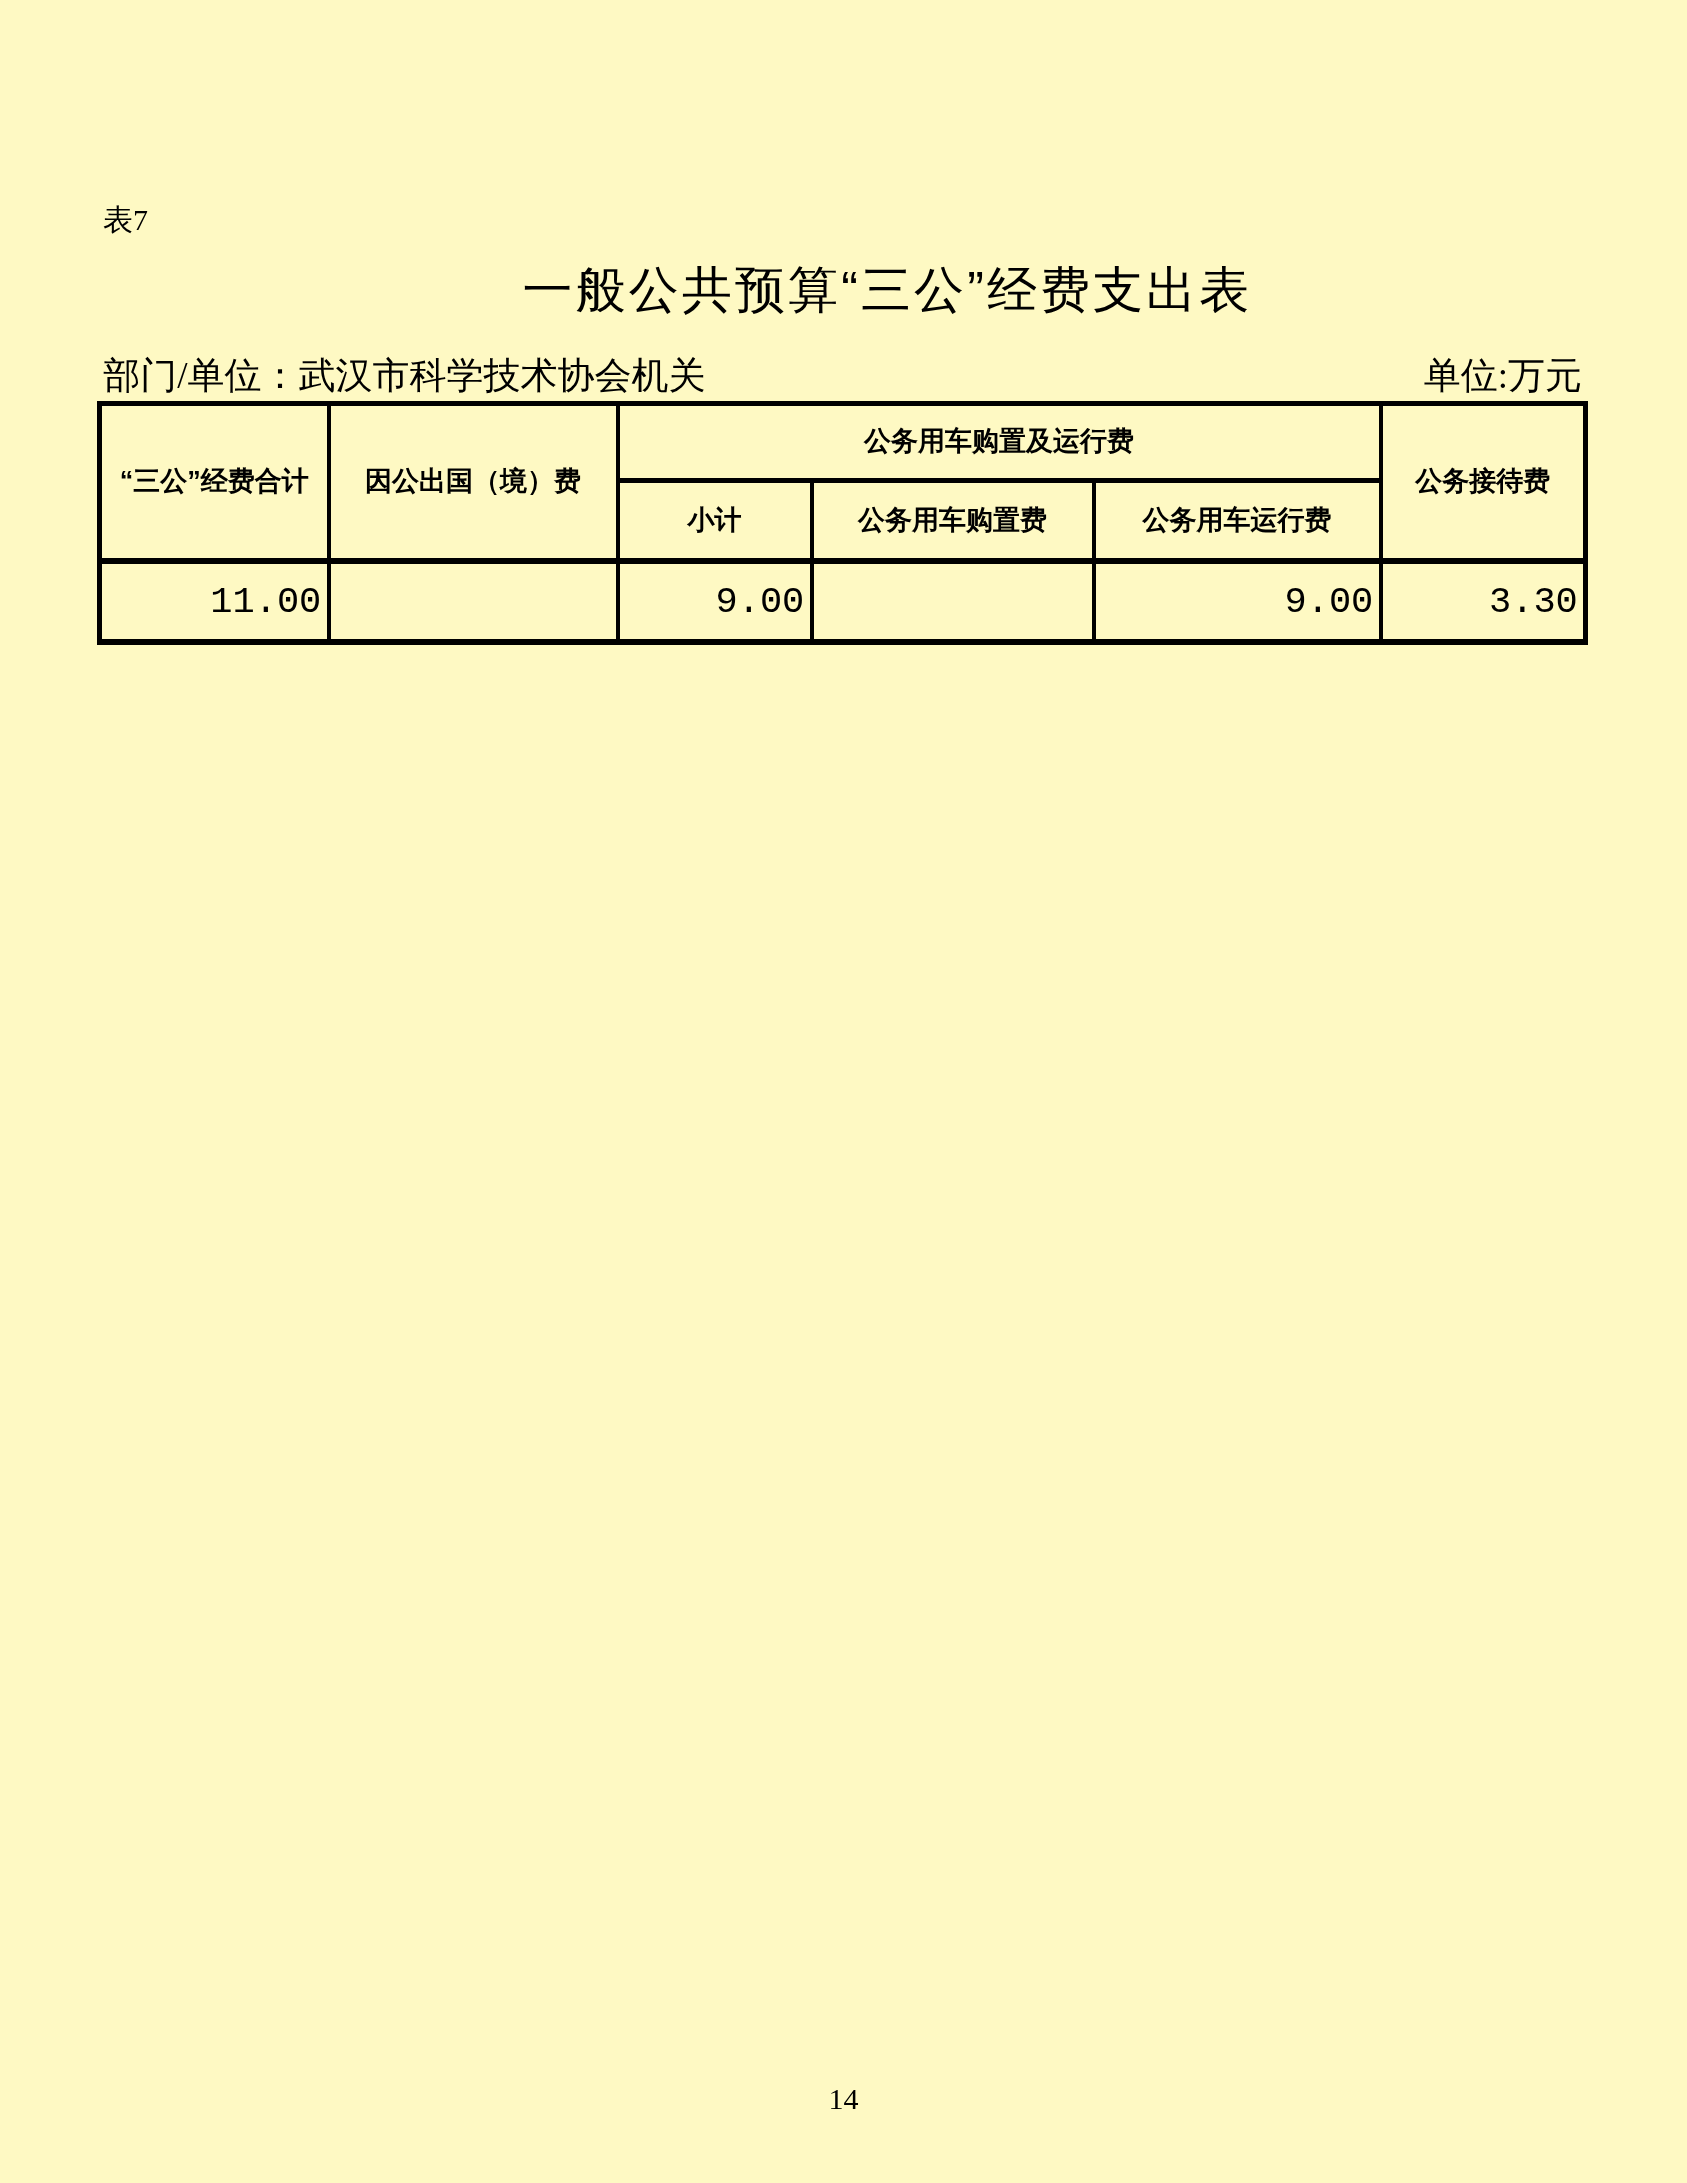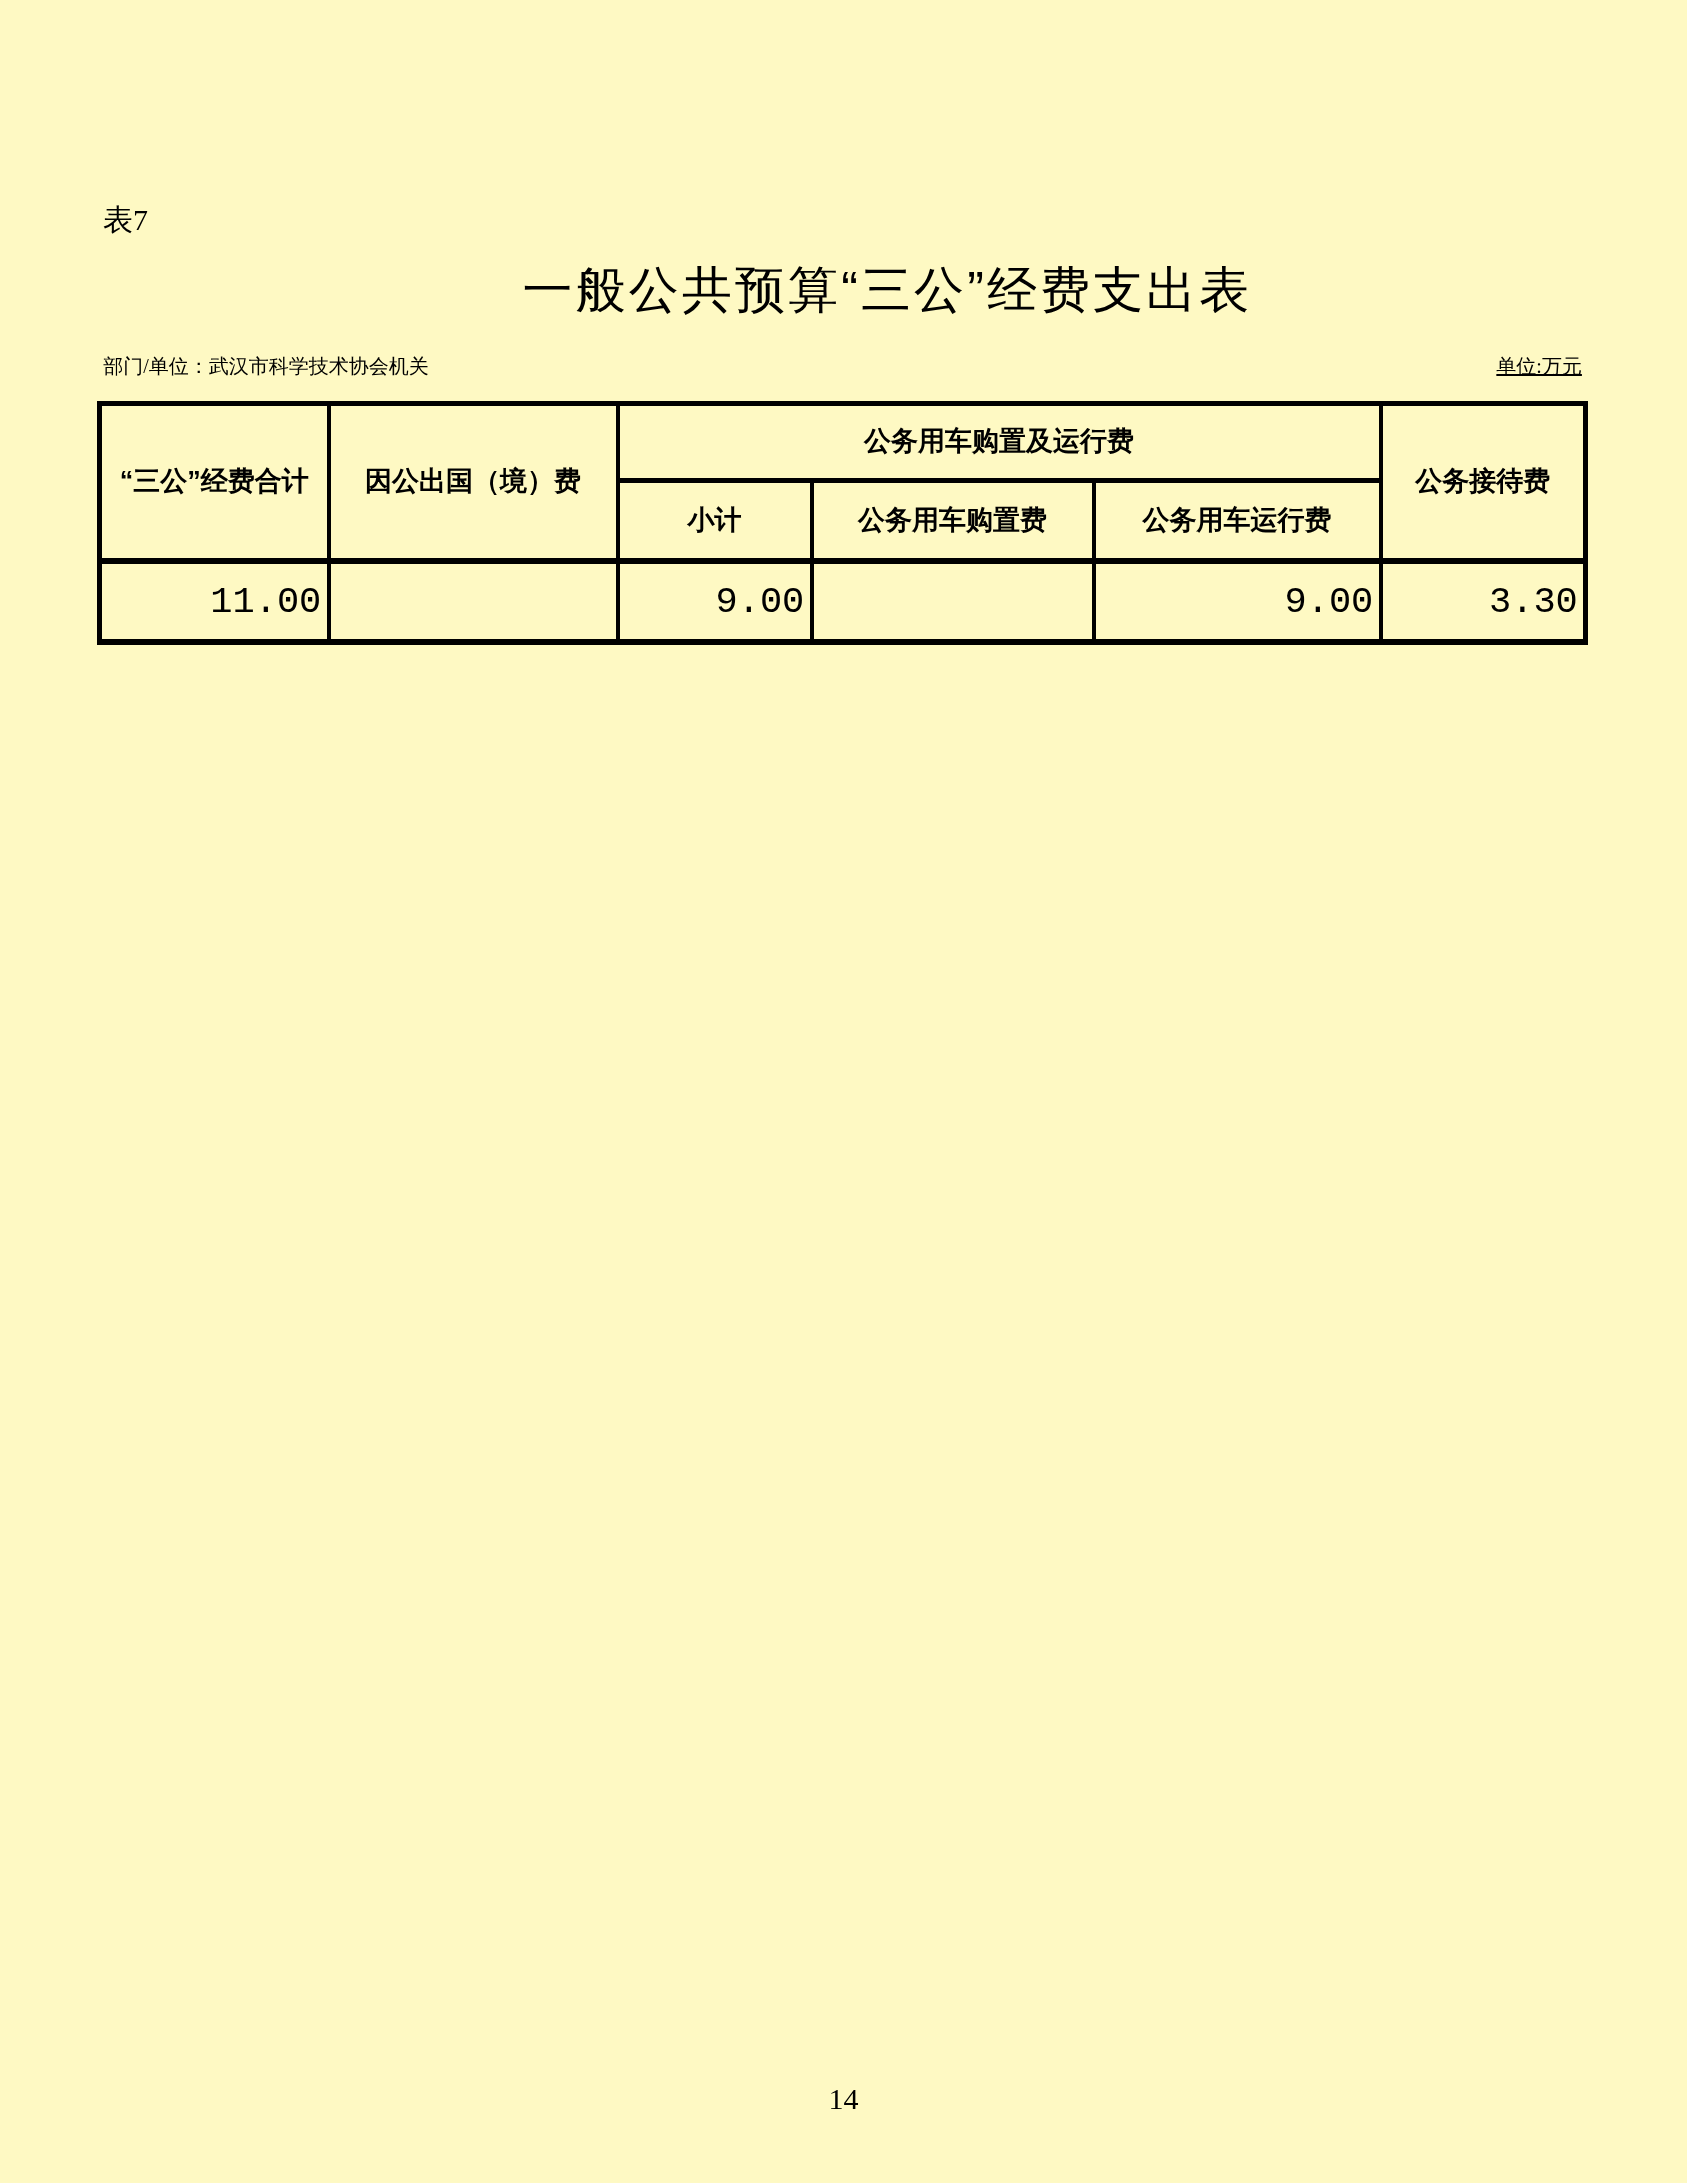--- a/index.html
+++ b/index.html
@@ -35,25 +35,25 @@
     padding-left: 44px;
   }
   .meta-line {
     position: absolute;
     left: 97px;
     top: 354px;
     width: 1487px;
     display: flex;
     justify-content: space-between;
     align-items: baseline;
-    font-size: 20px;
+    font-size: 37px;
     line-height: 1.2;
   }
   .meta-left  { padding-left: 6.2px; }
-  .meta-right { padding-right: 2.1px; text-decoration: underline; }
+  .meta-right { padding-right: 2.1px; }
 
   .budget-table {
     position: absolute;
     left: 97px;
     top: 401px;
     width: 1487px;
     border-collapse: collapse;
     table-layout: fixed;
     border: 5.2px solid #000;
   }

